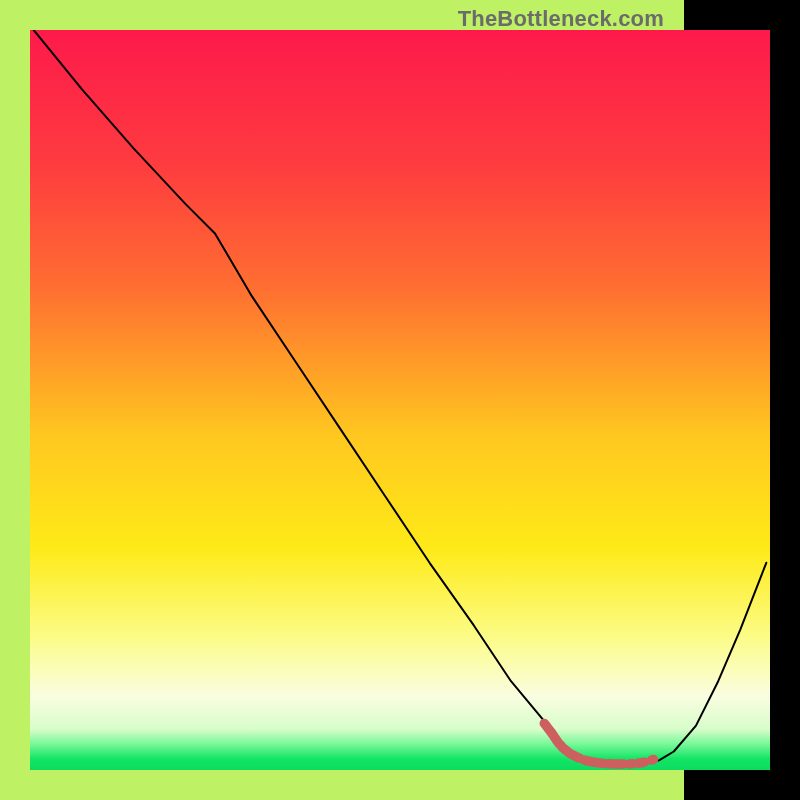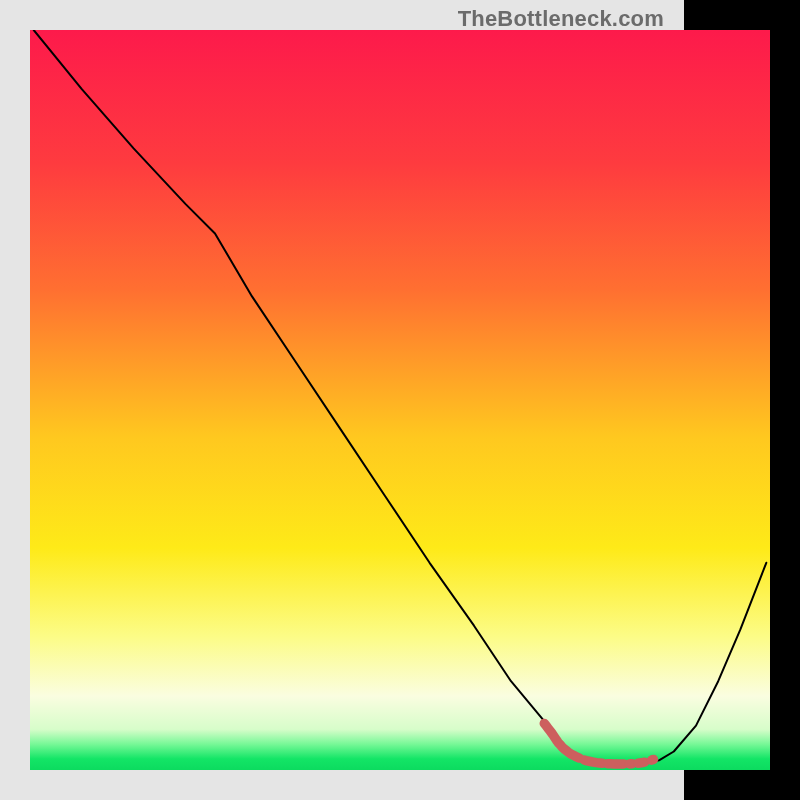--- a/index.html
+++ b/index.html
@@ -9,21 +9,21 @@
     height: 800px;
     background: #000000;
     overflow: hidden;
   }
   .frame {
     position: absolute;
     left: 0;
     top: 0;
     width: 684px;
     height: 800px;
-    background: #e5e5e5;
+    background: #bef264;
   }
   .plot-area {
     position: absolute;
     left: 30px;
     top: 30px;
     width: 740px;
     height: 740px;
     overflow: hidden;
   }
   .gradient {

